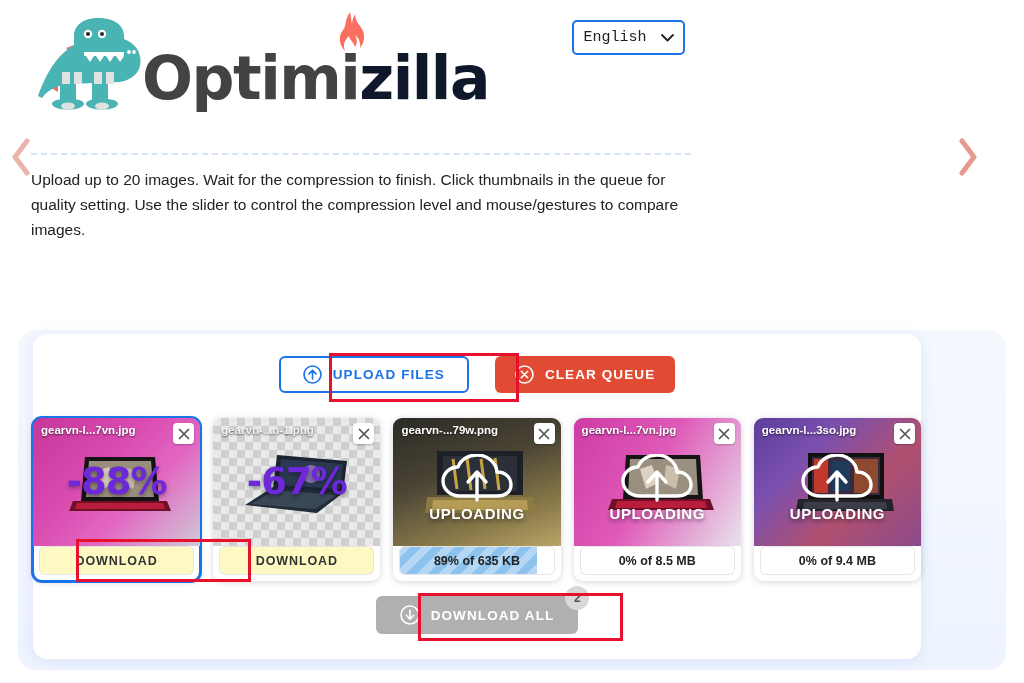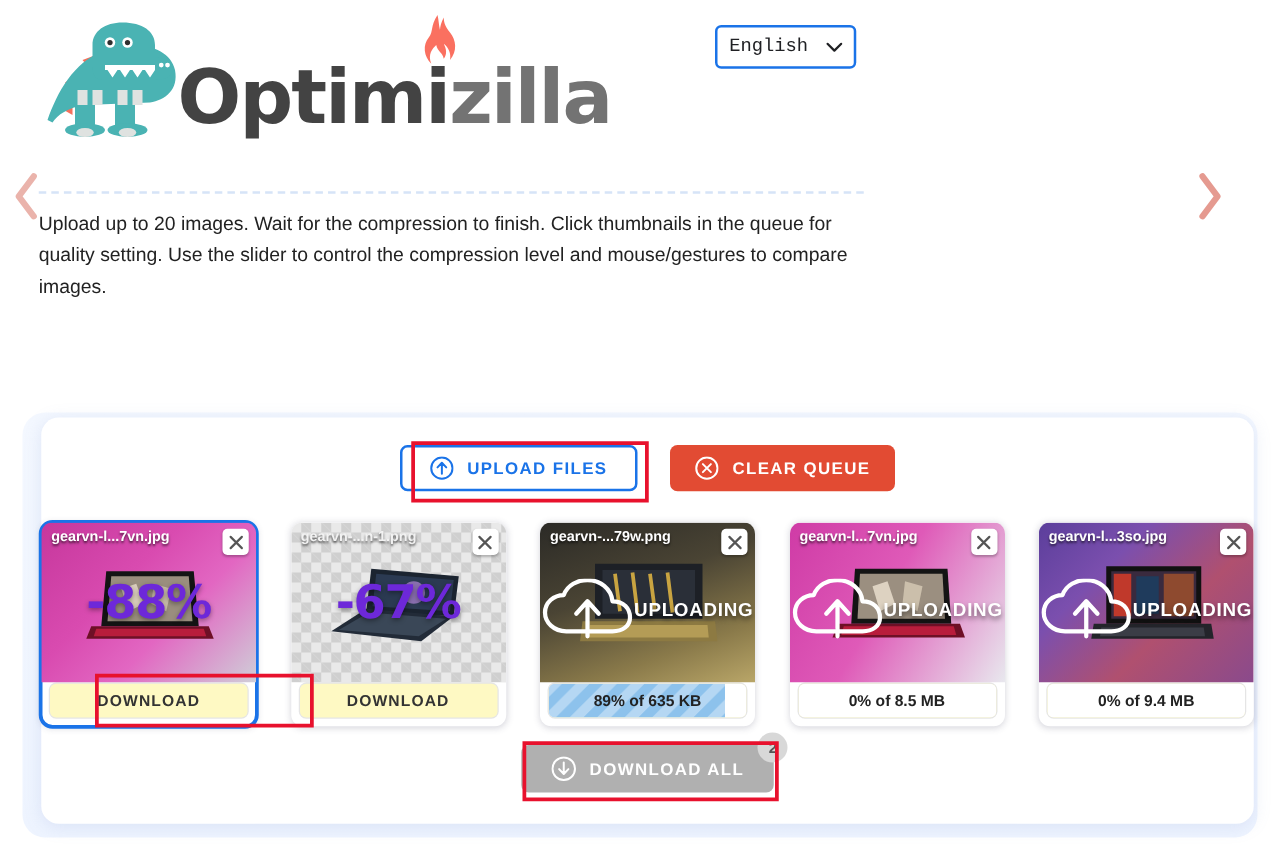--- a/index.html
+++ b/index.html
@@ -39,21 +39,21 @@
     position: relative;
     margin-left: -18px;
     font-family: "DejaVu Sans", sans-serif;
     font-size: 60px;
     font-weight: bold;
     letter-spacing: -1.5px;
     line-height: 1;
     padding-bottom: 2px;
   }
   .logo-dark { color: #434343; text-align: center; }
-  .logo-teal { color: #737373; }
+  .logo-teal { color: #0f172a; }
 
   .flame {
     position: absolute;
     right: 122px;
     top: -36px;
     width: 34px;
     height: 44px;
   }
 
   
@@ -96,21 +96,21 @@
     height: 0;
     border-top: 2px dashed #d6e4f7;
     width: 660px;
   }
 
   
   .queue-panel {
     position: absolute;
     left: 33px;
     top: 334px;
-    width: 970px;
+    width: 888px;
     height: 325px;
     background: #fff;
     border-radius: 14px;
     box-shadow: 0 2px 14px rgba(120,140,200,0.17);
   }
 
   .panel-bg-glow {
     position: absolute;
     left: 18px;
     top: 330px;
@@ -287,20 +287,21 @@
     letter-spacing: -1px;
     text-shadow: 0 2px 4px rgba(0,0,0,0.38);
     z-index: 4;
   }
 
   .uploading-overlay {
     position: absolute;
     left: 0; right: 0; top: 0;
     height: 128px;
     display: flex;
+    flex-direction: column;
     align-items: center;
     justify-content: center;
     z-index: 4;
     padding-top: 12px;
   }
   .uploading-label {
     font-size: 15px;
     font-weight: bold;
     color: #fff;
     letter-spacing: 0.6px;

